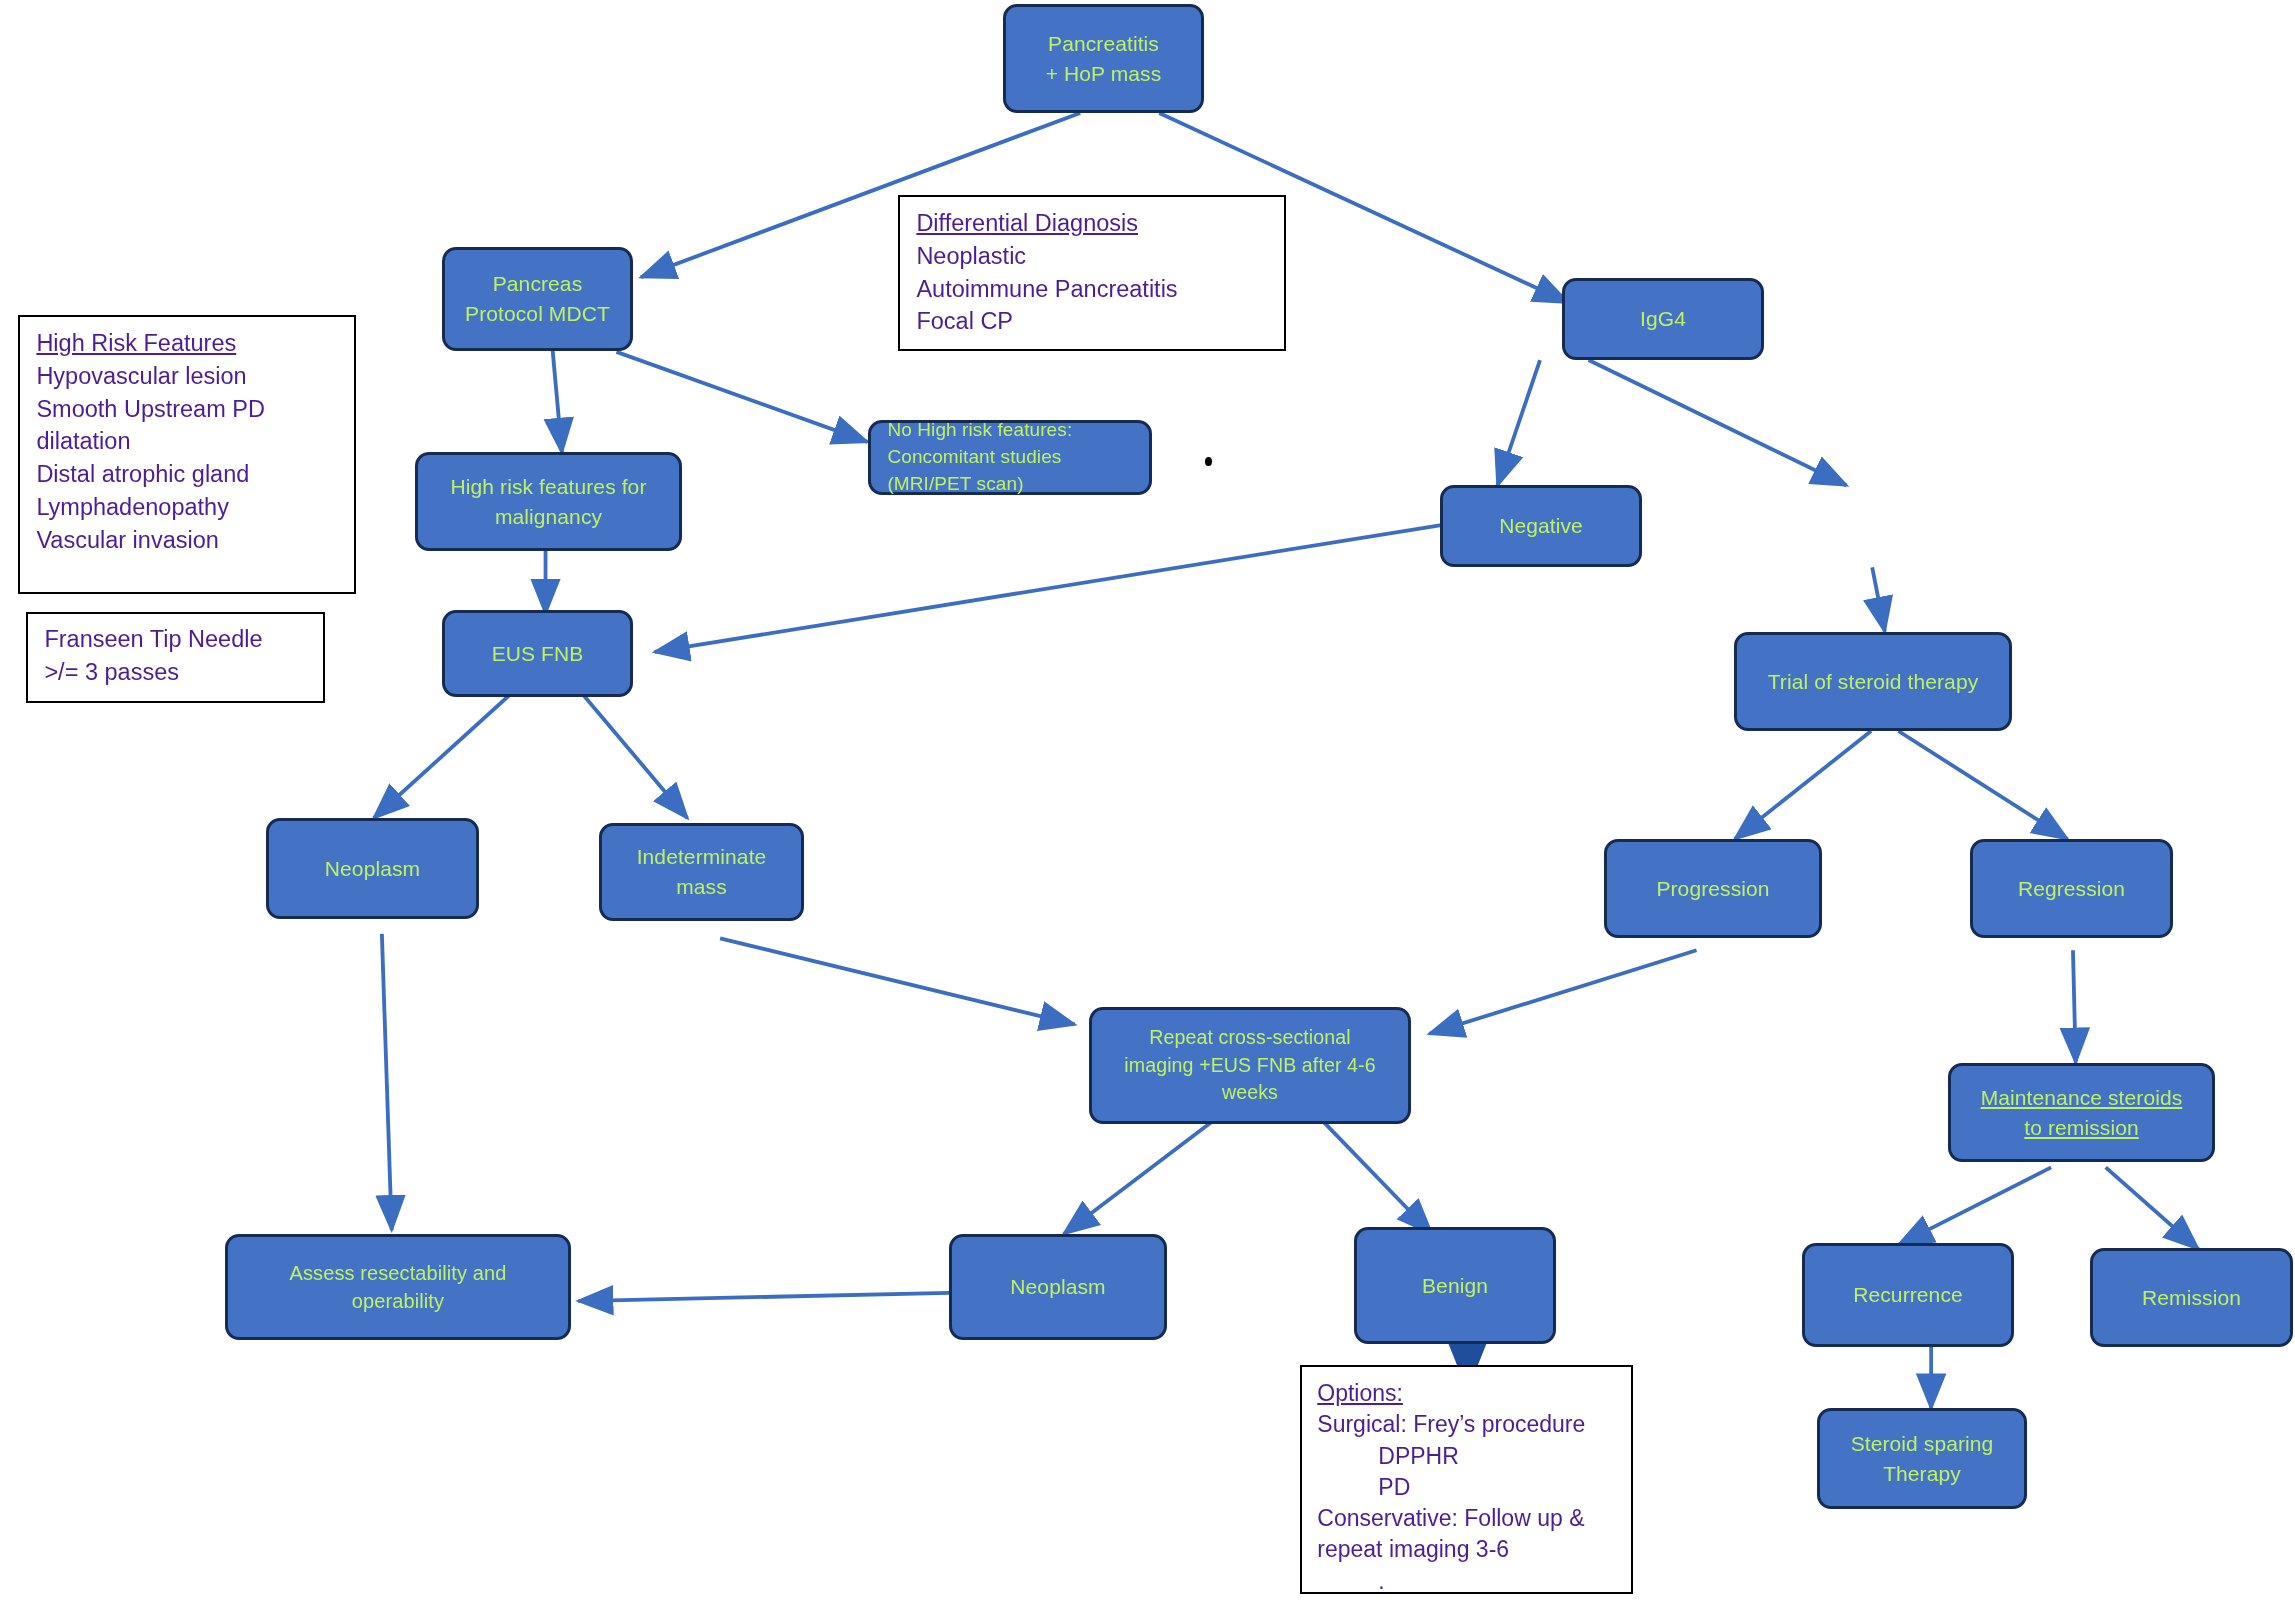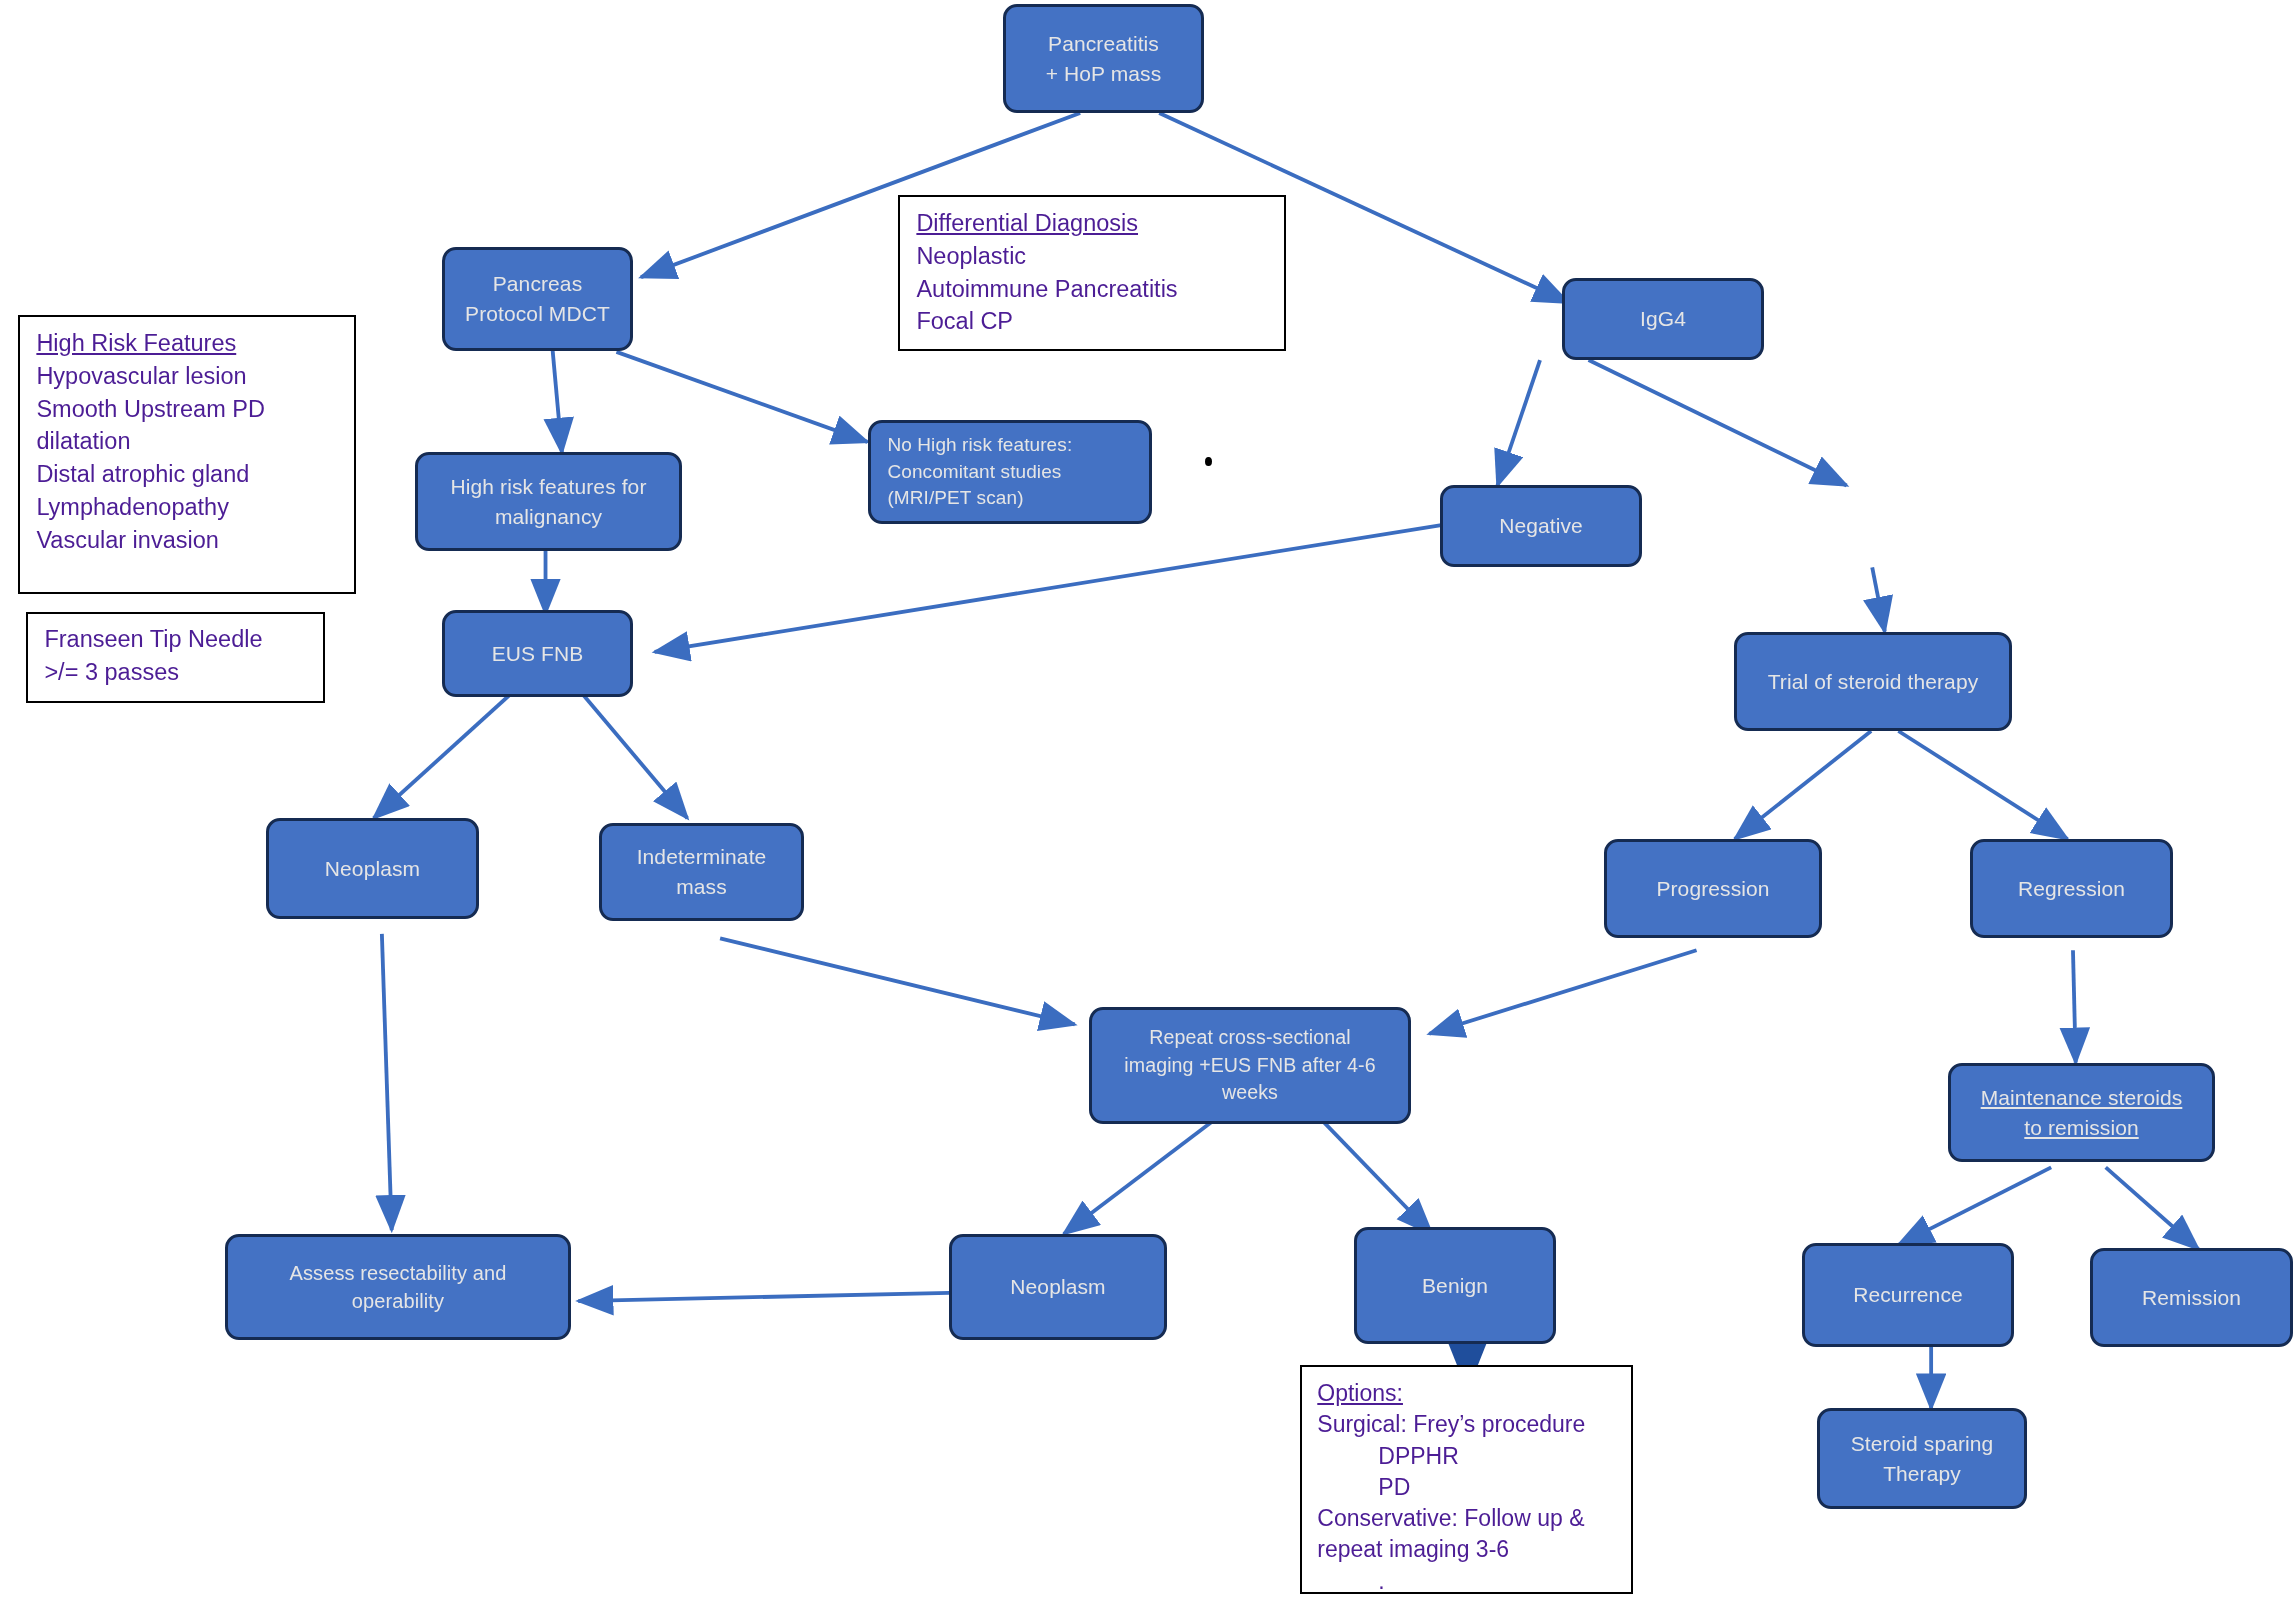--- a/index.html
+++ b/index.html
@@ -22,21 +22,21 @@
     width: 2295px;
     height: 1600px;
     pointer-events: none;
   }
   .node {
     position: absolute;
     box-sizing: border-box;
     background: #4472C4;
     border: 3.8px solid #152B52;
     border-radius: 14px;
-    color: #e5e5e5;
+    color: #bef264;
     display: flex;
     align-items: center;
     justify-content: center;
     text-align: center;
     font-size: 21px;
     line-height: 1.42;
     padding: 3.3px 7.6px;
     font-weight: 400;
     letter-spacing: 0.1px;
   }
@@ -151,21 +151,21 @@
   </div>
 
   <div class="node" style="left:1562px; top:278px; width:202px; height:82px;">
     <span>IgG4</span>
   </div>
 
   <div class="node" style="left:415px; top:452px; width:267px; height:99px;">
     <span><span>High risk features for</span><br><span>malignancy</span></span>
   </div>
 
-  <div class="node" style="left:868px; top:420px; width:284px; height:104px; font-size:19px; justify-content:flex-start; text-align:left; padding-left:16.4px;">
+  <div class="node" style="left:868px; top:420px; width:284px; height:75px; font-size:19px; justify-content:flex-start; text-align:left; padding-left:16.4px;">
     <span><span>No High risk features:</span><br><span>Concomitant studies</span><br><span>(MRI/PET scan)</span></span>
   </div>
   <div class="stray-dot" style="left:1205px; top:457px;"></div>
 
   <div class="node" style="left:1440px; top:485px; width:202px; height:82px;">
     <span>Negative</span>
   </div>
 
 
   <div class="node" style="left:442px; top:610px; width:191px; height:87px;">

